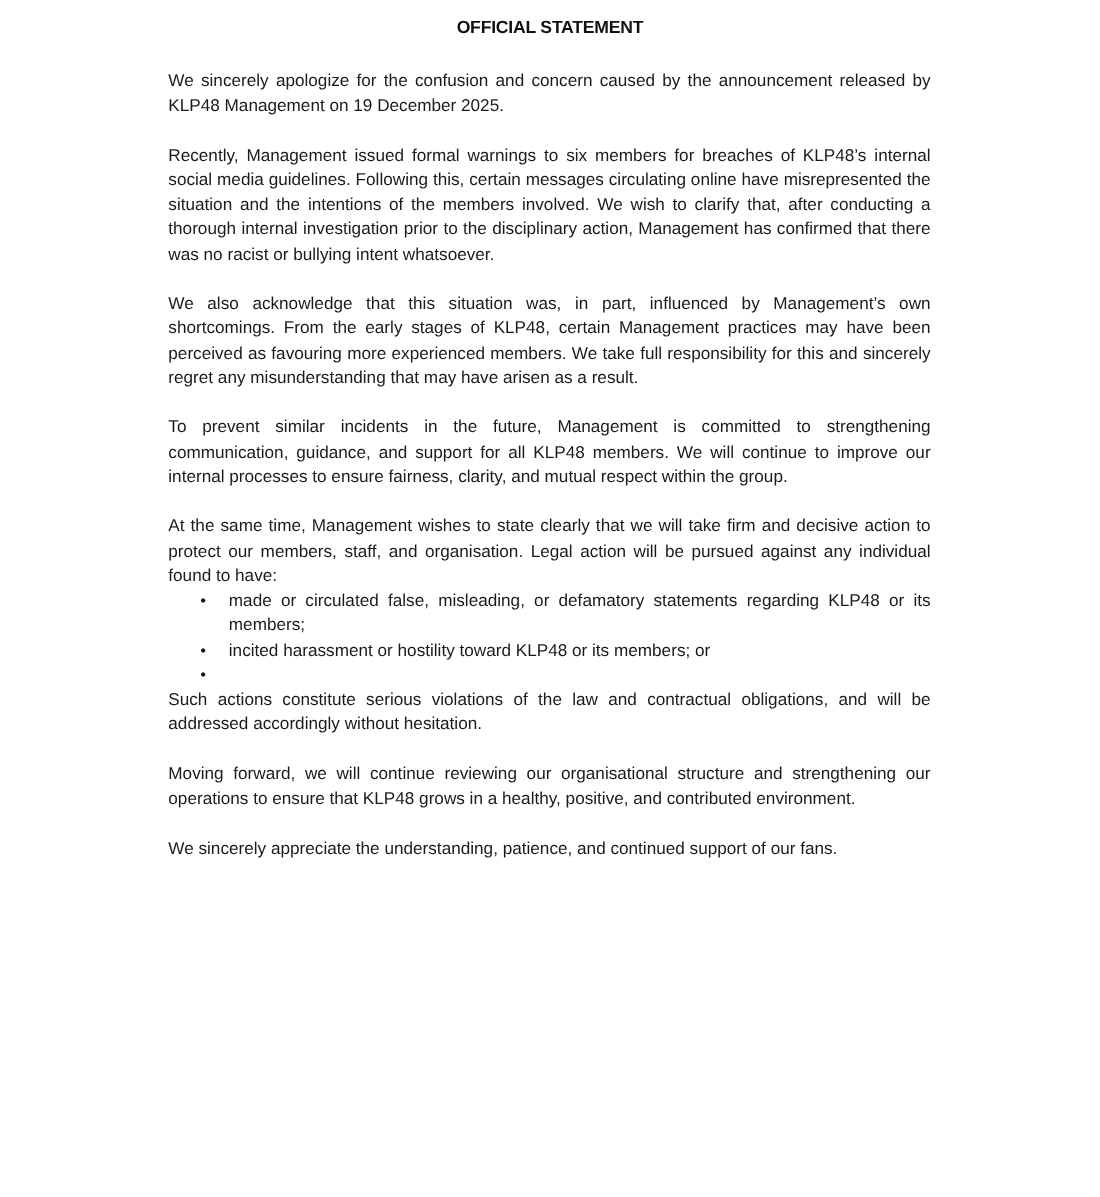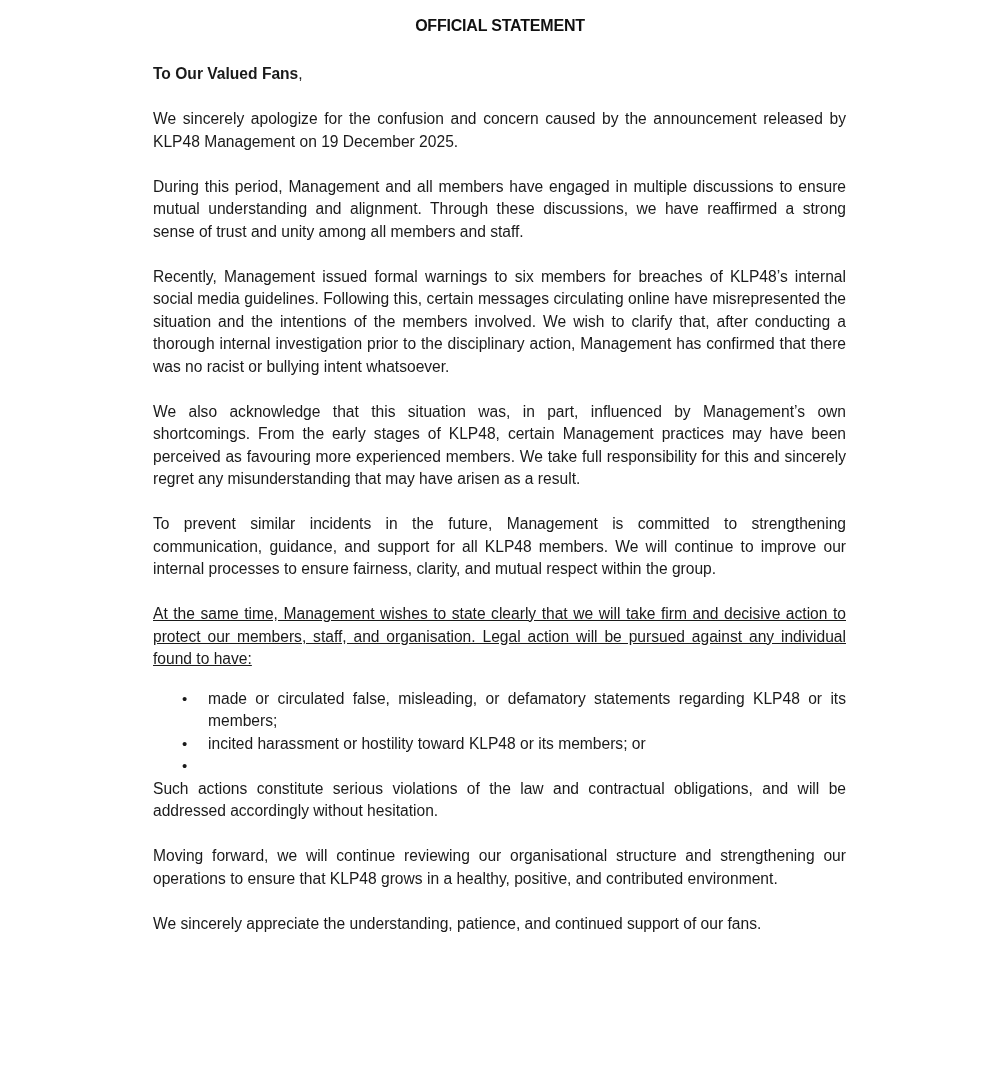--- a/index.html
+++ b/index.html
@@ -44,21 +44,21 @@
     .salutation {
       font-weight: bold;
       margin: 0 0 22.5px 0;
     }
     .salutation .comma { font-weight: normal; }
     p.para {
       margin: 0 0 22.5px 0;
       text-align: justify;
       text-align-last: left;
     }
-    p.para.tight { margin-bottom: 17px; text-decoration: underline; }
+    p.para.tight { margin-bottom: 0; }
     ul.bullets {
       list-style: none;
       margin: 0 0 22.5px 0;
       padding: 0 0 0 55px;
     }
     ul.bullets li {
       position: relative;
       text-align: justify;
       text-align-last: left;
     }
@@ -84,24 +84,22 @@
       vertical-align: 6px;
     }
   </style>
 </head>
 <body>
 
 <div class="page">
   <div class="title">OFFICIAL STATEMENT</div>
 
   <div class="content">
-    <div class="salutation"><span>To Our Valued Fans</span><span class="comma">,</span></div>
 
     <p class="para">We sincerely apologize for the confusion and concern caused by the announcement released by KLP48 Management on 19 December 2025.</p>
-    <p class="para">During this period, Management and all members have engaged in multiple discussions to ensure mutual understanding and alignment.  Through these discussions, we have reaffirmed a strong sense of trust and unity among all members and staff.</p>
     <p class="para">Recently, Management issued formal warnings to six members for breaches of KLP48’s internal social media guidelines.  Following this, certain messages circulating online have misrepresented the situation and the intentions of the members involved.  We wish to clarify that, after conducting a thorough internal investigation prior to the disciplinary action, Management has confirmed that there was no racist or bullying intent whatsoever.</p>
     <p class="para">We also acknowledge that this situation was, in part, influenced by Management’s own shortcomings.  From the early stages of KLP48, certain Management practices may have been perceived as favouring more experienced members.  We take full responsibility for this and sincerely regret any misunderstanding that may have arisen as a result.</p>
     <p class="para">To prevent similar incidents in the future, Management is committed to strengthening communication, guidance, and support for all KLP48 members.  We will continue to improve our internal processes to ensure fairness, clarity, and mutual respect within the group.</p>
     <p class="para tight">At the same time, Management wishes to state clearly that we will take firm and decisive action to protect our members, staff, and organisation. Legal action will be pursued against any individual found to have:</p>
 
     <ul class="bullets">
       <li>
         <span class="bullet">•</span>
         <span>made or circulated false, misleading, or defamatory statements regarding KLP48 or its members;</span>
       </li>

